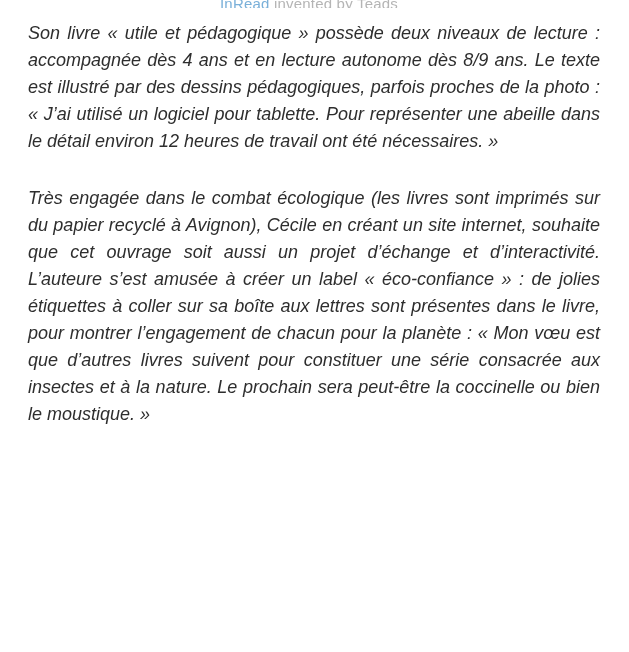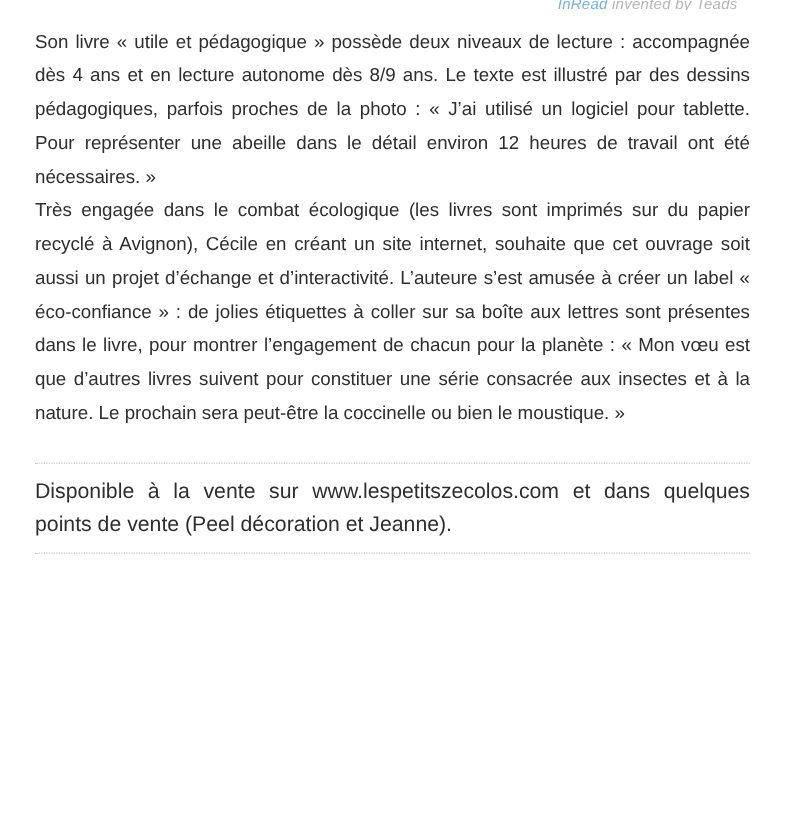--- a/index.html
+++ b/index.html
@@ -17,40 +17,40 @@
   .page {
     box-sizing: border-box;
     width: 629px;
     height: 652px;
     padding: 0 29px 0 28px;
     position: relative;
   }
   .ad-attribution {
     height: 9px;
     line-height: 9px;
-    text-align: right;
+    text-align: center;
     margin-right: 10px;
     margin-top: -1px;
-    font-size: 12px;
+    font-size: 15px;
     letter-spacing: 0.2px;
     white-space: nowrap;
     overflow: hidden;
-    font-style: italic;
   }
   .ad-attribution .brand { color: #7ab0d9; }
   .ad-attribution .rest  { color: #b5b5b5; }
   .body-para {
     margin: 0;
-    font-size: 15px;
+    font-size: 18px;
     line-height: 27px;
     text-align: justify;
     color: #2e2e2e;
+    font-style: italic;
   }
   .para-1 { margin-top: 12px; }
-  .para-2 { }
+  .para-2 { margin-top: 30px; }
   .availability {
     margin-top: 26px;
     border-top: 1px dotted #c9c9c9;
     border-bottom: 1px dotted #c9c9c9;
     padding: 8px 0 9px 0;
   }
   .availability p {
     margin: 0;
     font-size: 17px;
     line-height: 27px;
@@ -75,18 +75,15 @@
 <div class="page">
 
   <div class="ad-attribution">
     <span class="brand">InRead</span><span class="rest"> invented by Teads</span>
   </div>
 
   <p class="body-para para-1">Son livre « utile et pédagogique » possède deux niveaux de lecture : accompagnée dès 4 ans et en lecture autonome dès 8/9 ans. Le texte est illustré par des dessins pédagogiques, parfois proches de la photo : « J’ai utilisé un logiciel pour tablette. Pour représenter une abeille dans le détail environ 12 heures de travail ont été nécessaires. »</p>
 
   <p class="body-para para-2">Très engagée dans le combat écologique (les livres sont imprimés sur du papier recyclé à Avignon), Cécile en créant un site internet, souhaite que cet ouvrage soit aussi un projet d’échange et d’interactivité. L’auteure s’est amusée à créer un label « éco-confiance » : de jolies étiquettes à coller sur sa boîte aux lettres sont présentes dans le livre, pour montrer l’engagement de chacun pour la planète : « Mon vœu est que d’autres livres suivent pour constituer une série consacrée aux insectes et à la nature. Le prochain sera peut-être la coccinelle ou bien le moustique. »</p>
 
-  <div class="availability">
-    <p><span>Disponible à la vente sur </span><span>www.lespetitszecolos.com</span><span> et dans quelques points de vente (Peel décoration et Jeanne).</span></p>
-  </div>
 
 
 </div>
 
 </body></html>

